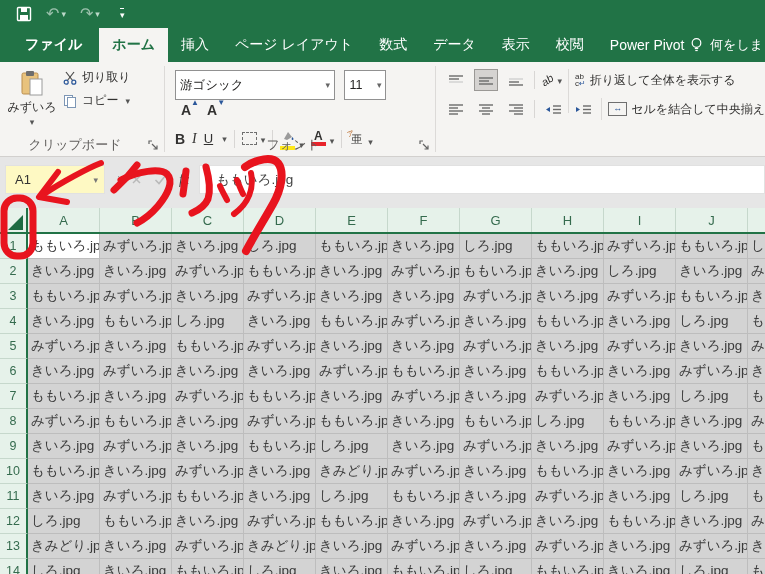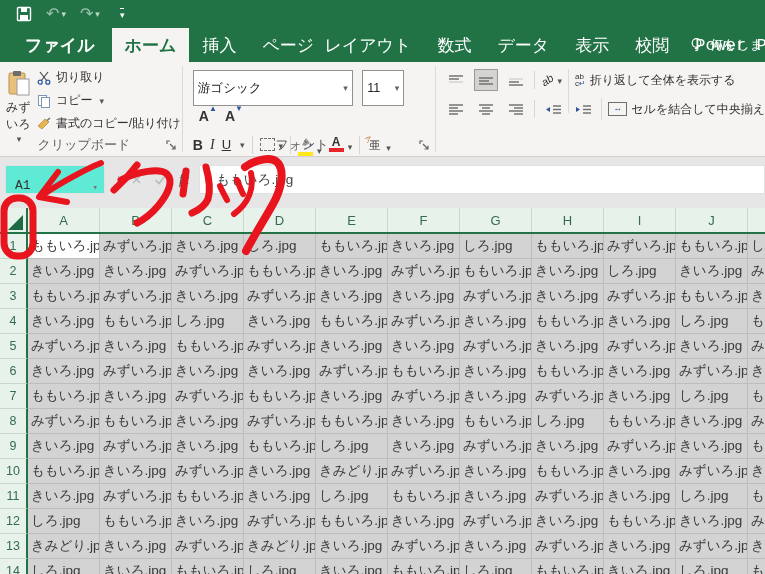--- a/index.html
+++ b/index.html
@@ -8,41 +8,41 @@
 
   
   .titlebar{height:28px;background:#217346;display:flex;align-items:center;padding-left:16px;gap:14px;}
   .qat-btn{display:flex;align-items:center;gap:2px;color:#fff;}
   .qat-caret{font-size:9px;color:#bcd9c9;}
   .undo-glyph,.redo-glyph{font-size:16px;color:rgba(255,255,255,.55);line-height:1;}
   .qat-custom{color:#fff;font-size:9px;border-top:1.5px solid #fff;padding-top:1px;margin-left:6px;}
 
   
   .tabrow{position:relative;height:34px;background:#217346;display:flex;align-items:stretch;padding-left:8px;}
-  .tab{display:flex;align-items:center;padding:0 13px;color:#fff;font-size:17px;cursor:default;white-space:nowrap;font-family:Liberation Mono, monospace;}
+  .tab{display:flex;align-items:center;padding:0 13px;color:#fff;font-size:14px;cursor:default;white-space:nowrap;}
   .tab.file{padding:0 17px;background:#217346;font-weight:bold;}
   .tab.selected{background:#f5f4f2;color:#217346;font-weight:bold;}
   .tellme{position:absolute;right:0;top:0;height:34px;display:flex;align-items:center;gap:6px;color:#fff;font-size:13px;padding-right:2px;}
 
   
   .ribbon{position:relative;height:94px;background:#f5f4f2;border-bottom:1px solid #d2d0ce;display:flex;}
   .group{position:relative;height:94px;box-sizing:border-box;}
   .gsep{width:1px;background:#dcdad8;margin:4px 0;}
   .group-label{position:absolute;bottom:2px;left:0;right:14px;text-align:center;font-size:13px;color:#605e5c;white-space:nowrap;}
   .launcher{position:absolute;bottom:4px;right:4px;width:12px;height:12px;}
 
   .grp-clip{width:182px;display:flex;padding:4px 0 0 6px;}
   .paste-btn{width:52px;display:flex;flex-direction:column;align-items:center;padding-top:4px;gap:1px;font-size:12px;color:#323130;}
   .paste-caret{font-size:9px;color:#555;}
   .clip-col{display:flex;flex-direction:column;margin-left:2px;}
   .sm-btn{display:flex;align-items:center;gap:5px;height:23px;font-size:12px;color:#323130;white-space:nowrap;padding:0 3px;}
   .sm-caret{font-size:9px;color:#555;margin-left:2px;}
 
   .grp-font{width:300px;padding:8px 0 0 10px;}
-  .combo{display:inline-flex;align-items:center;justify-content:space-between;background:#fff;border:1px solid #919191;height:36px;box-sizing:border-box;font-size:12.5px;color:#252423;padding:9px 4px;vertical-align:top;}
+  .combo{display:inline-flex;align-items:center;justify-content:space-between;background:#fff;border:1px solid #919191;height:30px;box-sizing:border-box;font-size:12.5px;color:#252423;padding:9px 4px;vertical-align:top;}
   .combo .caret{font-size:9px;color:#666;margin-left:4px;}
   .font-name{width:160px;}
   .font-size{width:42px;margin-left:5px;}
   .fontsize-btns{display:inline-flex;margin-left:6px;gap:8px;vertical-align:top;padding-top:2px;}
   .bigA{font-size:14px;color:#323130;font-weight:bold;position:relative;}
   .bigA sup{font-size:8px;color:#2b579a;position:relative;top:-4px;}
   .fmt-row{display:flex;align-items:center;margin-top:9px;gap:7px;}
   .fmt-b{font-weight:bold;font-size:14px;color:#323130;}
   .fmt-i{font-style:italic;font-family:"Liberation Serif","DejaVu Serif",serif;font-size:14px;color:#323130;}
   .fmt-u{font-size:13px;text-decoration:underline;color:#323130;}
@@ -61,21 +61,21 @@
   .al-ic.sel{background:#cfe0d5;background:#d5d3d1;border:1px solid #9a9895;}
   .tallsep{width:1px;height:44px;background:#dcdad8;align-self:flex-start;margin-top:0;}
   .txt-btn{display:flex;align-items:center;gap:4px;font-size:12px;color:#323130;white-space:nowrap;overflow:hidden;}
   .orient{font-size:11px;color:#323130;transform:rotate(-35deg);display:inline-block;font-style:italic;}
   .wrap-ic{font-size:8px;line-height:7px;color:#323130;text-align:left;}
   .wrap-ic .arr{color:#2b579a;}
   .merge-ic{width:17px;height:12px;border:1px solid #6f6f6f;color:#2b579a;font-size:9px;line-height:11px;text-align:center;}
 
   
   .fbar{height:51px;background:#e6e6e6;display:flex;align-items:flex-start;padding:8px 0 0 5px;box-sizing:border-box;position:relative;}
-  .namebox{width:100px;height:29px;background:#5eead4;border:1px solid #e1e1e1;box-sizing:border-box;display:flex;align-items:flex-end;justify-content:space-between;padding:0 6px 0 9px;font-size:13px;color:#333;font-family:Liberation Mono, monospace;}
+  .namebox{width:100px;height:29px;background:#fef9c3;border:1px solid #e1e1e1;box-sizing:border-box;display:flex;align-items:center;justify-content:space-between;padding:0 6px 0 9px;font-size:13px;color:#333;}
   .namebox .caret{font-size:9px;color:#777;}
   .fbtns{display:flex;align-items:center;height:29px;gap:12px;padding:0 10px 0 12px;}
   .dots{color:#a0a0a0;font-size:11px;letter-spacing:-1px;}
   .fx{font-family:"Liberation Serif","DejaVu Serif",serif;font-style:italic;font-size:14px;color:#444;}
   .finput{flex:1;height:29px;background:#fff;border:1px solid #e1e1e1;box-sizing:border-box;display:flex;align-items:center;padding-left:16px;font-size:13.5px;color:#444;}
 
   
   .grid{position:relative;width:765px;height:367px;overflow:hidden;background:#d3d3d3;}
   .g-row{display:flex;height:25px;}
   .g-row.header{height:24px;border-bottom:2px solid #217346;}
@@ -159,27 +159,20 @@
           <span>切り取り</span>
         </div>
         <div class="sm-btn">
           <svg width="14" height="14" viewBox="0 0 14 14">
             <rect x="1.5" y="1.5" width="8" height="10" fill="#fff" stroke="#7d96b5"></rect>
             <rect x="4.5" y="3.5" width="8" height="10" fill="#fff" stroke="#7d96b5"></rect>
           </svg>
           <span>コピー</span>
           <span class="sm-caret">▾</span>
         </div>
-        <div class="sm-btn">
-          <svg width="14" height="14" viewBox="0 0 14 14">
-            <path d="M1,9 L8,2 L12,5 L5,12 Z" fill="#e8b54c" stroke="#b98d4f" stroke-width="0.8"></path>
-            <line x1="10" y1="3.5" x2="13" y2="1" stroke="#6d6d6d" stroke-width="1.6"></line>
-          </svg>
-          <span>書式のコピー/貼り付け</span>
-        </div>
       </div>
       <div class="group-label">クリップボード</div>
       <svg class="launcher" viewBox="0 0 12 12">
         <path d="M1,4 V1 H4" fill="none" stroke="#636363" stroke-width="1.2"></path>
         <path d="M4,4 L9,9 M9,5.5 V9 H5.5" fill="none" stroke="#636363" stroke-width="1.2"></path>
       </svg>
     </div>
 
     <div class="gsep"></div>
 

